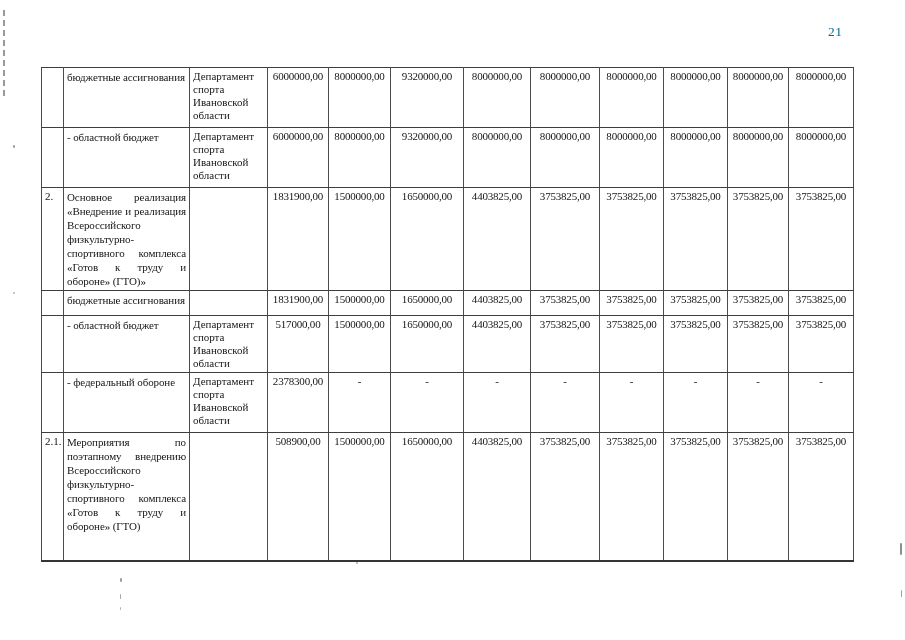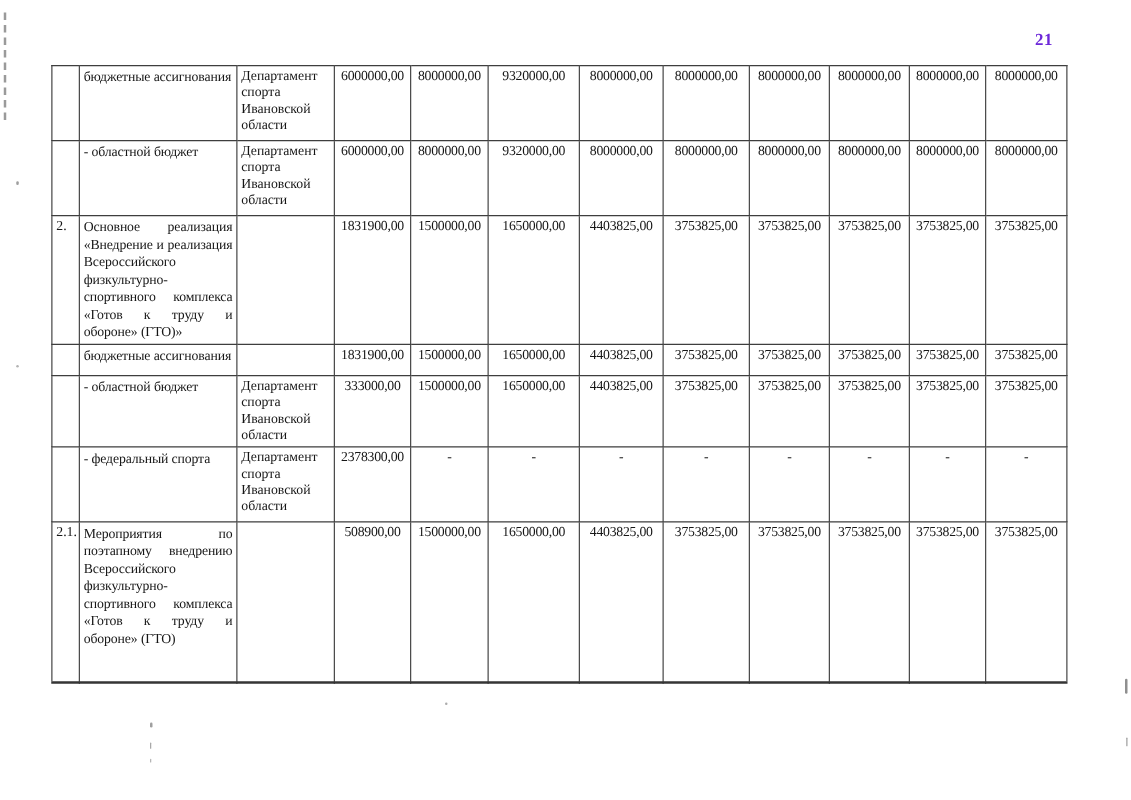--- a/index.html
+++ b/index.html
@@ -5,25 +5,25 @@
   html,body{margin:0;padding:0;}
   body{
     width:905px;height:640px;background:#ffffff;
     font-family:"Liberation Serif", serif;
     position:relative;overflow:hidden;
   }
   .page{position:absolute;inset:0;background:#fff;}
 
   .page-number{
     position:absolute;top:24px;left:828px;
-    font-size:13.5px;font-weight:bold;color:#6d28d9;letter-spacing:0.5px;
+    font-size:13.5px;font-weight:normal;color:#0369a1;letter-spacing:0.5px;
   }
 
   table.budget-table{
-    position:absolute;left:41px;top:52px;width:812px;
+    position:absolute;left:41px;top:67px;width:812px;
     border-collapse:collapse;table-layout:fixed;
     border-bottom:2px solid #353535;
   }
   table.budget-table td{
     border:1px solid #4c4c4c;
     border-top-color:#3e3e3e;border-bottom-color:#3e3e3e;
     vertical-align:top;
     font-size:11px;color:#161616;
     padding:2px 3px;
     overflow:hidden;
@@ -136,33 +136,33 @@
           <td class="value-cell">3753825,00</td>
           <td class="value-cell">3753825,00</td>
           <td class="value-cell">3753825,00</td>
           <td class="value-cell">3753825,00</td>
           <td class="value-cell">3753825,00</td>
         </tr>
         <tr style="height: 55px;">
           <td class="num-cell"></td>
           <td class="name-cell">- областной бюджет</td>
           <td class="dept-cell">Департамент спорта Ивановской области</td>
-          <td class="value-cell">333000,00</td>
+          <td class="value-cell">517000,00</td>
           <td class="value-cell">1500000,00</td>
           <td class="value-cell">1650000,00</td>
           <td class="value-cell">4403825,00</td>
           <td class="value-cell">3753825,00</td>
           <td class="value-cell">3753825,00</td>
           <td class="value-cell">3753825,00</td>
           <td class="value-cell">3753825,00</td>
           <td class="value-cell">3753825,00</td>
         </tr>
         <tr style="height: 60px;">
           <td class="num-cell"></td>
-          <td class="name-cell">- федеральный спорта</td>
+          <td class="name-cell">- федеральный обороне</td>
           <td class="dept-cell">Департамент спорта Ивановской области</td>
           <td class="value-cell">2378300,00</td>
           <td class="value-cell">-</td>
           <td class="value-cell">-</td>
           <td class="value-cell">-</td>
           <td class="value-cell">-</td>
           <td class="value-cell">-</td>
           <td class="value-cell">-</td>
           <td class="value-cell">-</td>
           <td class="value-cell">-</td>

